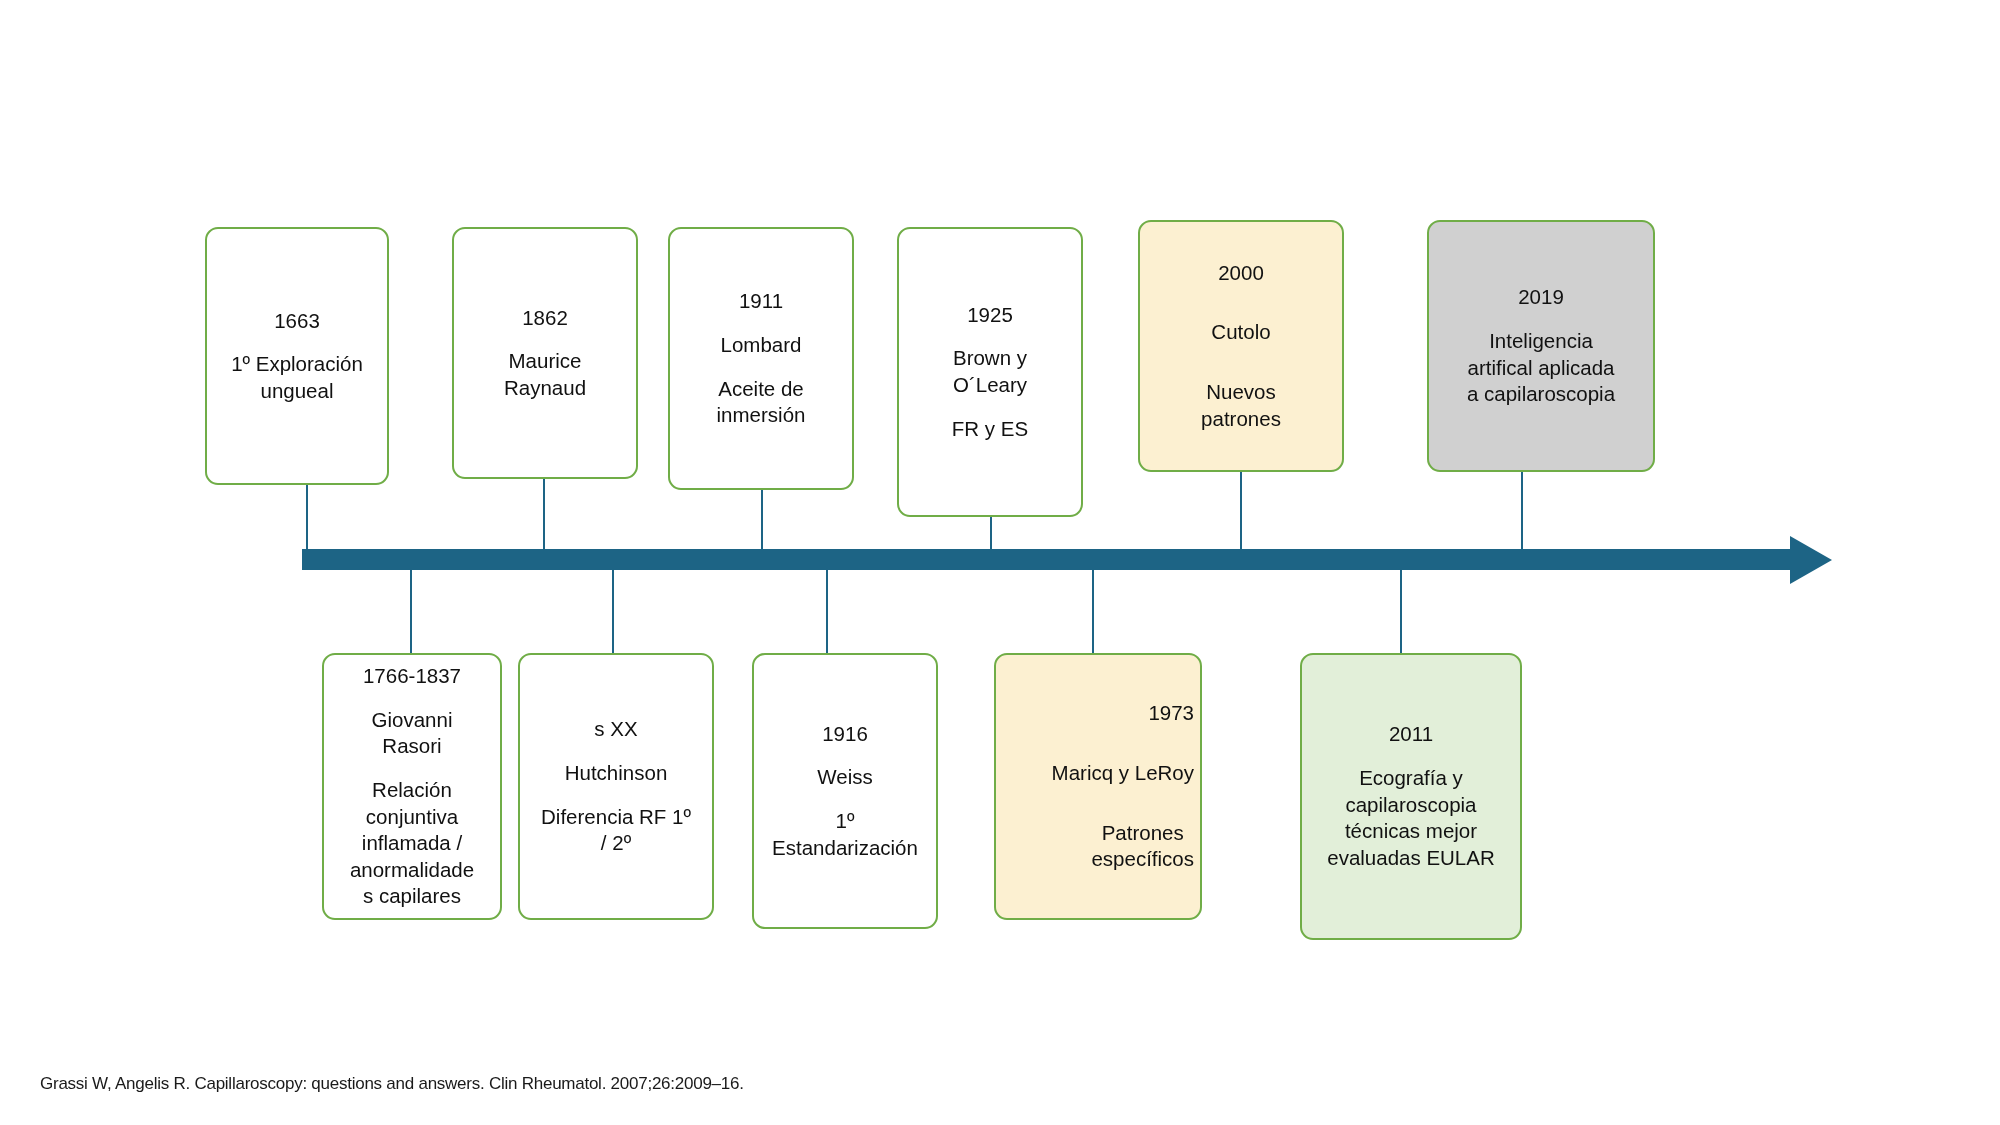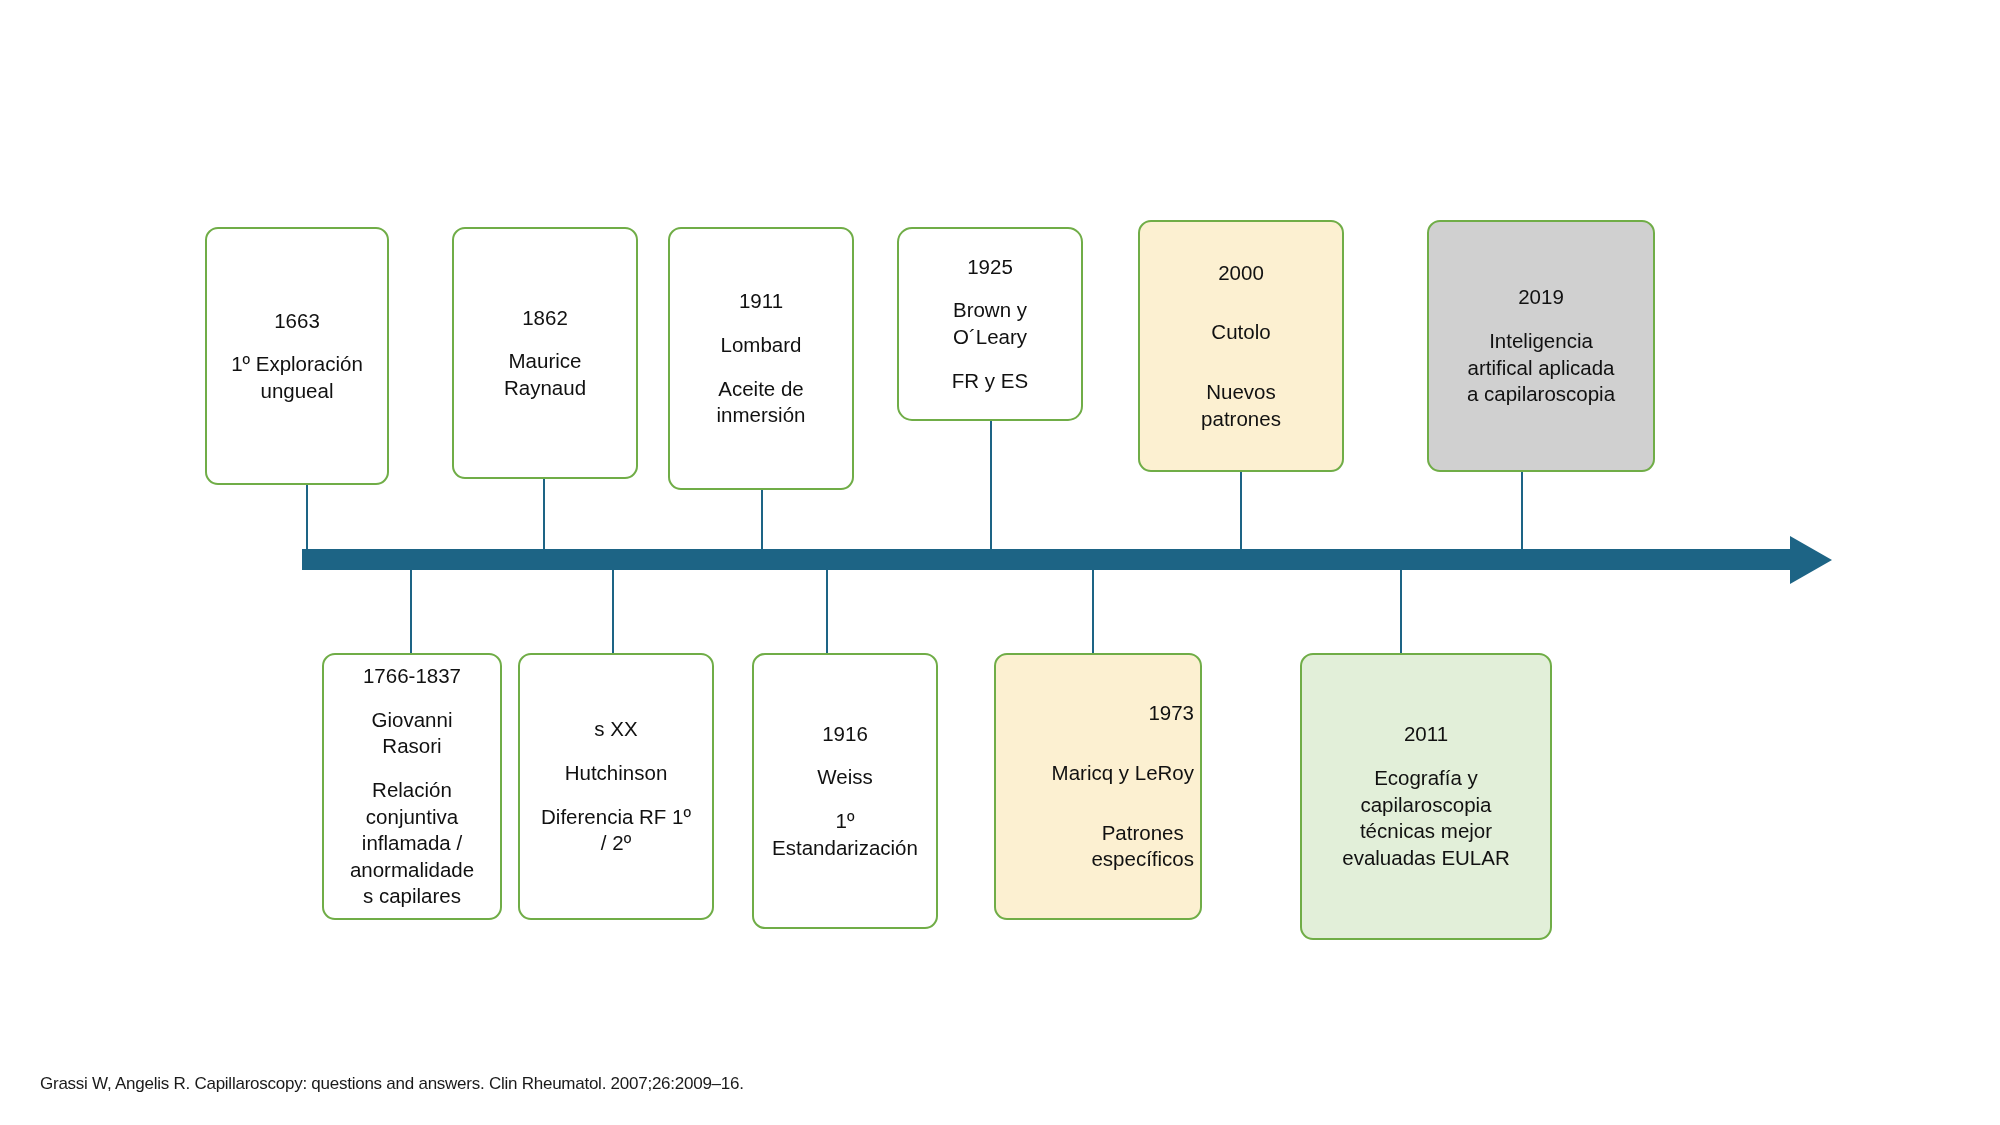--- a/index.html
+++ b/index.html
@@ -130,21 +130,21 @@
       </span>
     <span class="seg">
         <span class="ln">Lombard</span>
       </span>
     <span class="seg">
         <span class="ln">Aceite de
 inmersión</span>
       </span>
   </div>
 
-  <div class="tbox" style="left:897px;top:227px;width:186px;height:194px;border-radius:15px;">
+  <div class="tbox" style="left:897px;top:227px;width:186px;height:290px;">
     <span class="seg">
         <span class="ln">1925</span>
       </span>
     <span class="seg">
         <span class="ln">Brown y
 O´Leary</span>
       </span>
     <span class="seg">
         <span class="ln">FR y ES</span>
       </span>
@@ -223,21 +223,21 @@
       </span>
     <span class="seg">
         <span class="ln">Maricq y LeRoy</span>
       </span>
     <span class="seg">
         <span class="ln">Patrones
 específicos</span>
       </span>
   </div>
 
-  <div class="tbox fill-lgreen" style="left:1300px;top:653px;width:252px;height:287px;">
+  <div class="tbox fill-lgreen" style="left:1300px;top:653px;width:222px;height:287px;">
     <span class="seg">
         <span class="ln">2011</span>
       </span>
     <span class="seg">
         <span class="ln">Ecografía y
 capilaroscopia
 técnicas mejor
 evaluadas EULAR</span>
       </span>
   </div>

